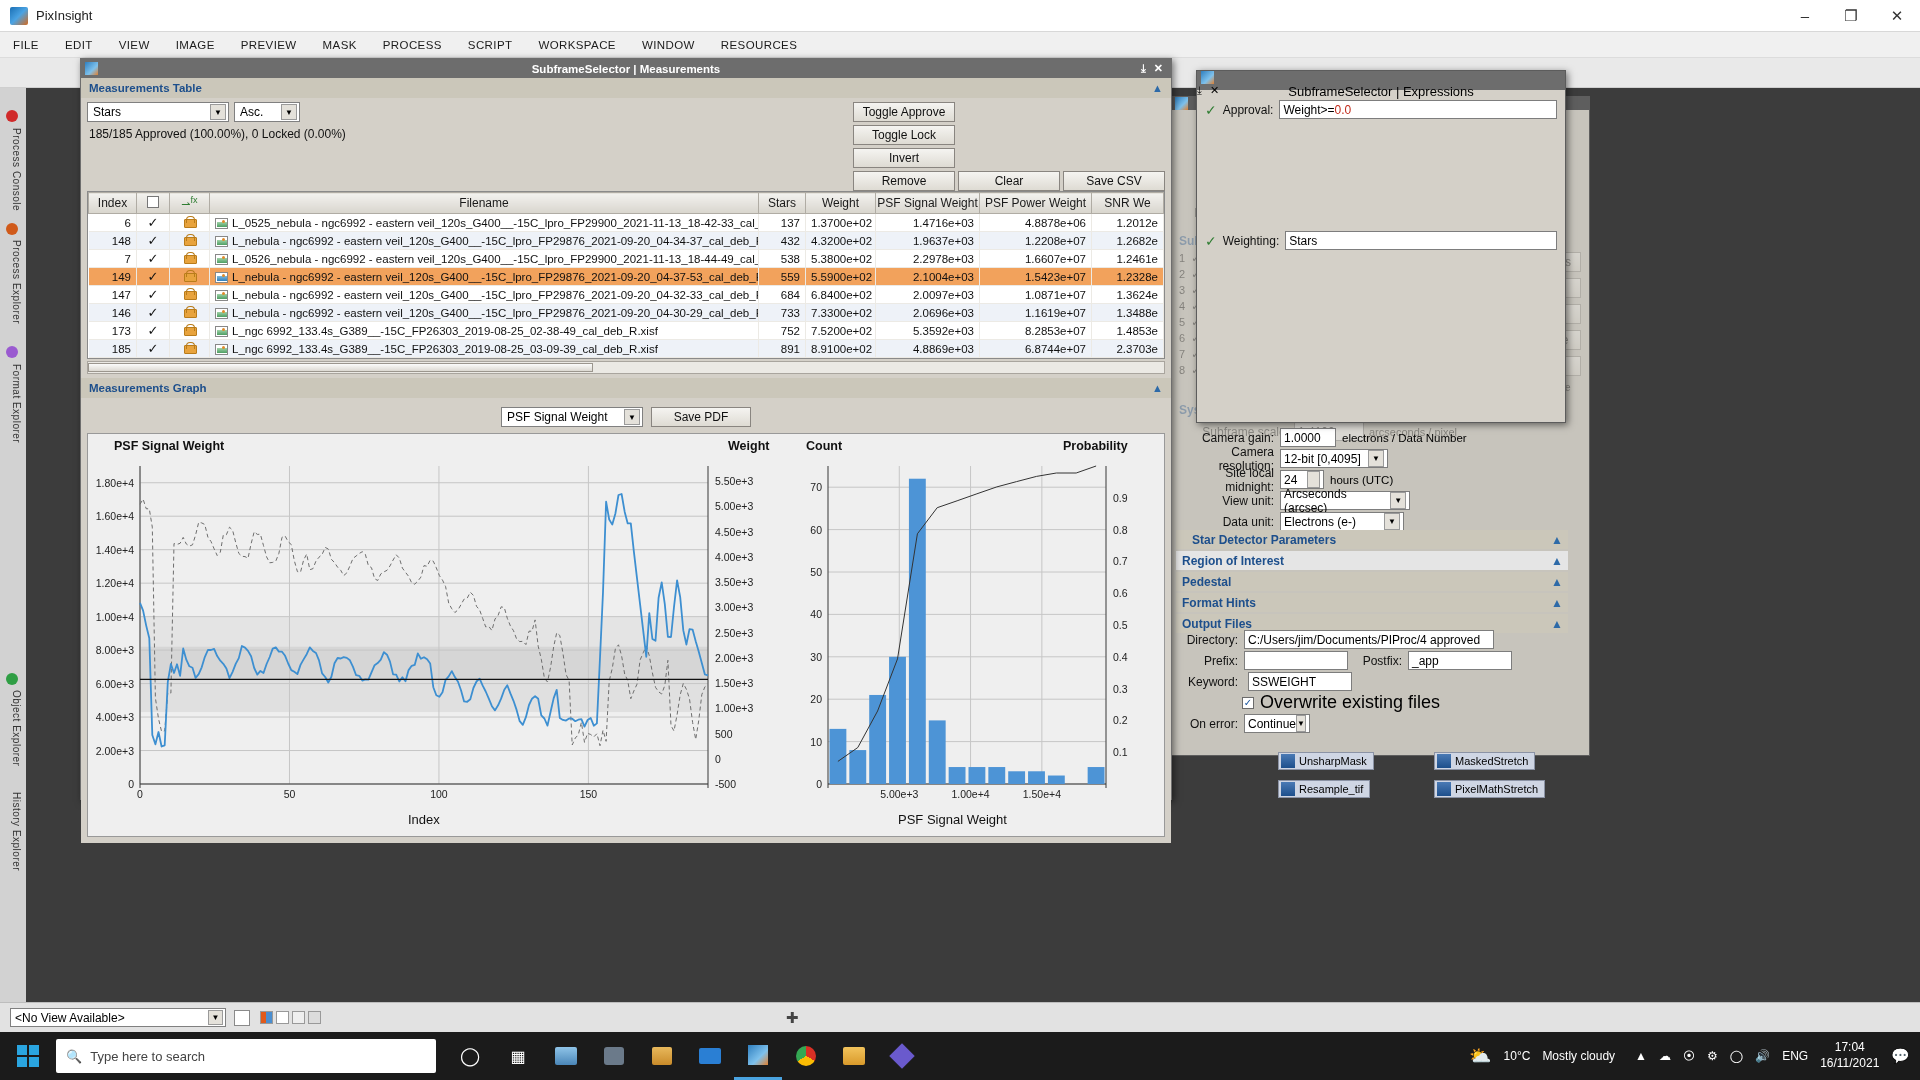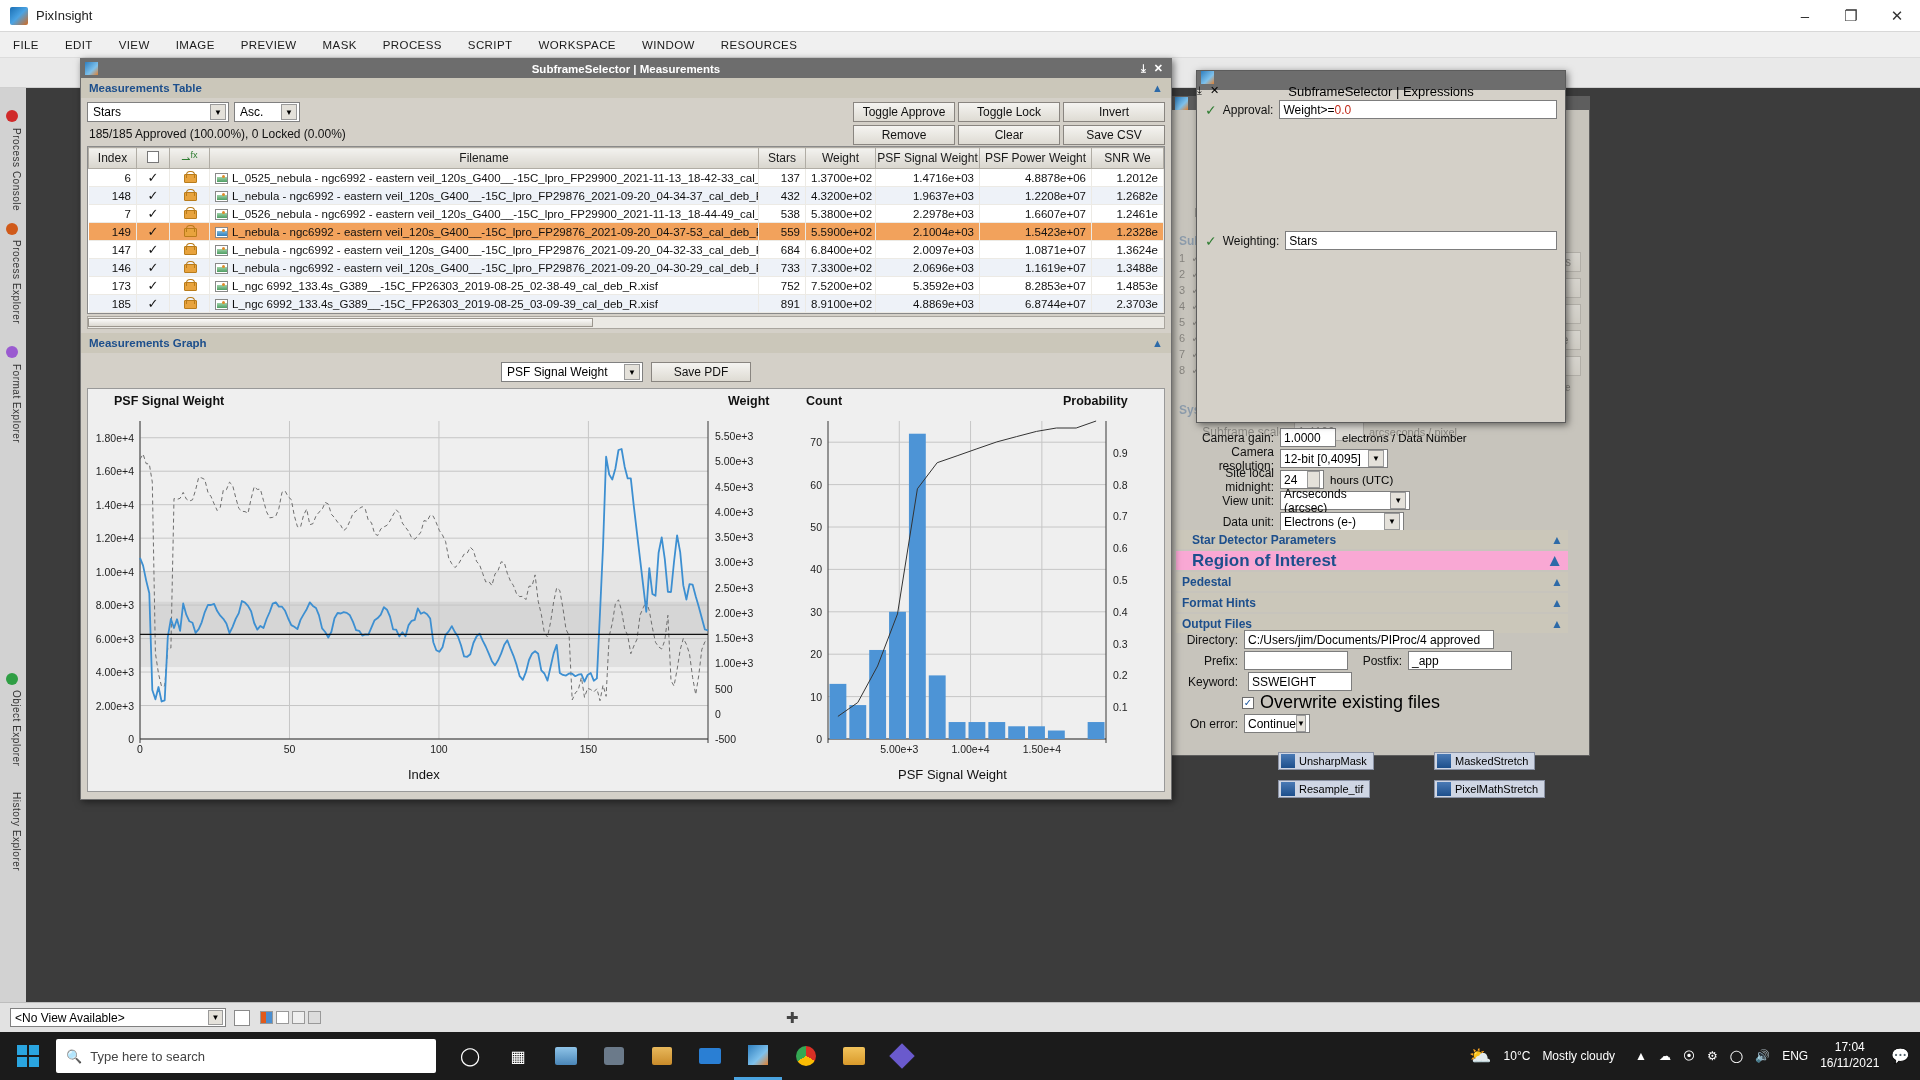--- a/index.html
+++ b/index.html
@@ -304,21 +304,21 @@
         <span class="fld-arrow">▼</span>
       </span>
     </div>
   </div>
 
   <div style="position:absolute;left:1176px;top:530px;width:392px;">
     <div style="height:19px;background:#cbc7ba;color:#1d4f8c;font-weight:bold;font-size:12px;display:flex;align-items:center;padding-left:16px;">
       <span>Star Detector Parameters</span>
       <span style="margin-left:auto;padding-right:5px;color:#2d6aa8;">▲</span>
     </div>
-    <div style="height:19px;background:#f9a8d4;color:#1d4f8c;font-weight:bold;font-size:17px;display:flex;align-items:center;padding-left:16px;margin-top:2px;">
+    <div style="height:19px;background:#e5e5e5;color:#1d4f8c;font-weight:bold;font-size:12px;display:flex;align-items:center;padding-left:6px;margin-top:2px;">
       <span>Region of Interest</span>
       <span style="margin-left:auto;padding-right:5px;color:#2d6aa8;">▲</span>
     </div>
     <div style="height:19px;background:#cbc7ba;color:#1d4f8c;font-weight:bold;font-size:12px;display:flex;align-items:center;padding-left:6px;margin-top:2px;">
       <span>Pedestal</span>
       <span style="margin-left:auto;padding-right:5px;color:#2d6aa8;">▲</span>
     </div>
     <div style="height:19px;background:#cbc7ba;color:#1d4f8c;font-weight:bold;font-size:12px;display:flex;align-items:center;padding-left:6px;margin-top:2px;">
       <span>Format Hints</span>
       <span style="margin-left:auto;padding-right:5px;color:#2d6aa8;">▲</span>
@@ -400,21 +400,21 @@
               <span class="arrow">▼</span>
             </div>
             <div class="combo" style="width:66px">
               <span>Asc.</span>
               <span class="arrow">▼</span>
             </div>
           </div>
           <div class="approved-line">185/185 Approved (100.00%), 0 Locked (0.00%)</div>
         </div>
         <div style="margin-left:auto;display:flex;flex-direction:column;gap:3px;">
-          <div style="display:flex;gap:3px;">
+          <div style="display:flex;gap:3px;flex-direction:column;">
             <div class="btn" style="width:102px">Toggle Approve</div>
             <div class="btn" style="width:102px">Toggle Lock</div>
             <div class="btn" style="width:102px">Invert</div>
           </div>
           <div style="display:flex;gap:3px;">
             <div class="btn" style="width:102px">Remove</div>
             <div class="btn" style="width:102px">Clear</div>
             <div class="btn" style="width:102px">Save CSV</div>
           </div>
         </div>

